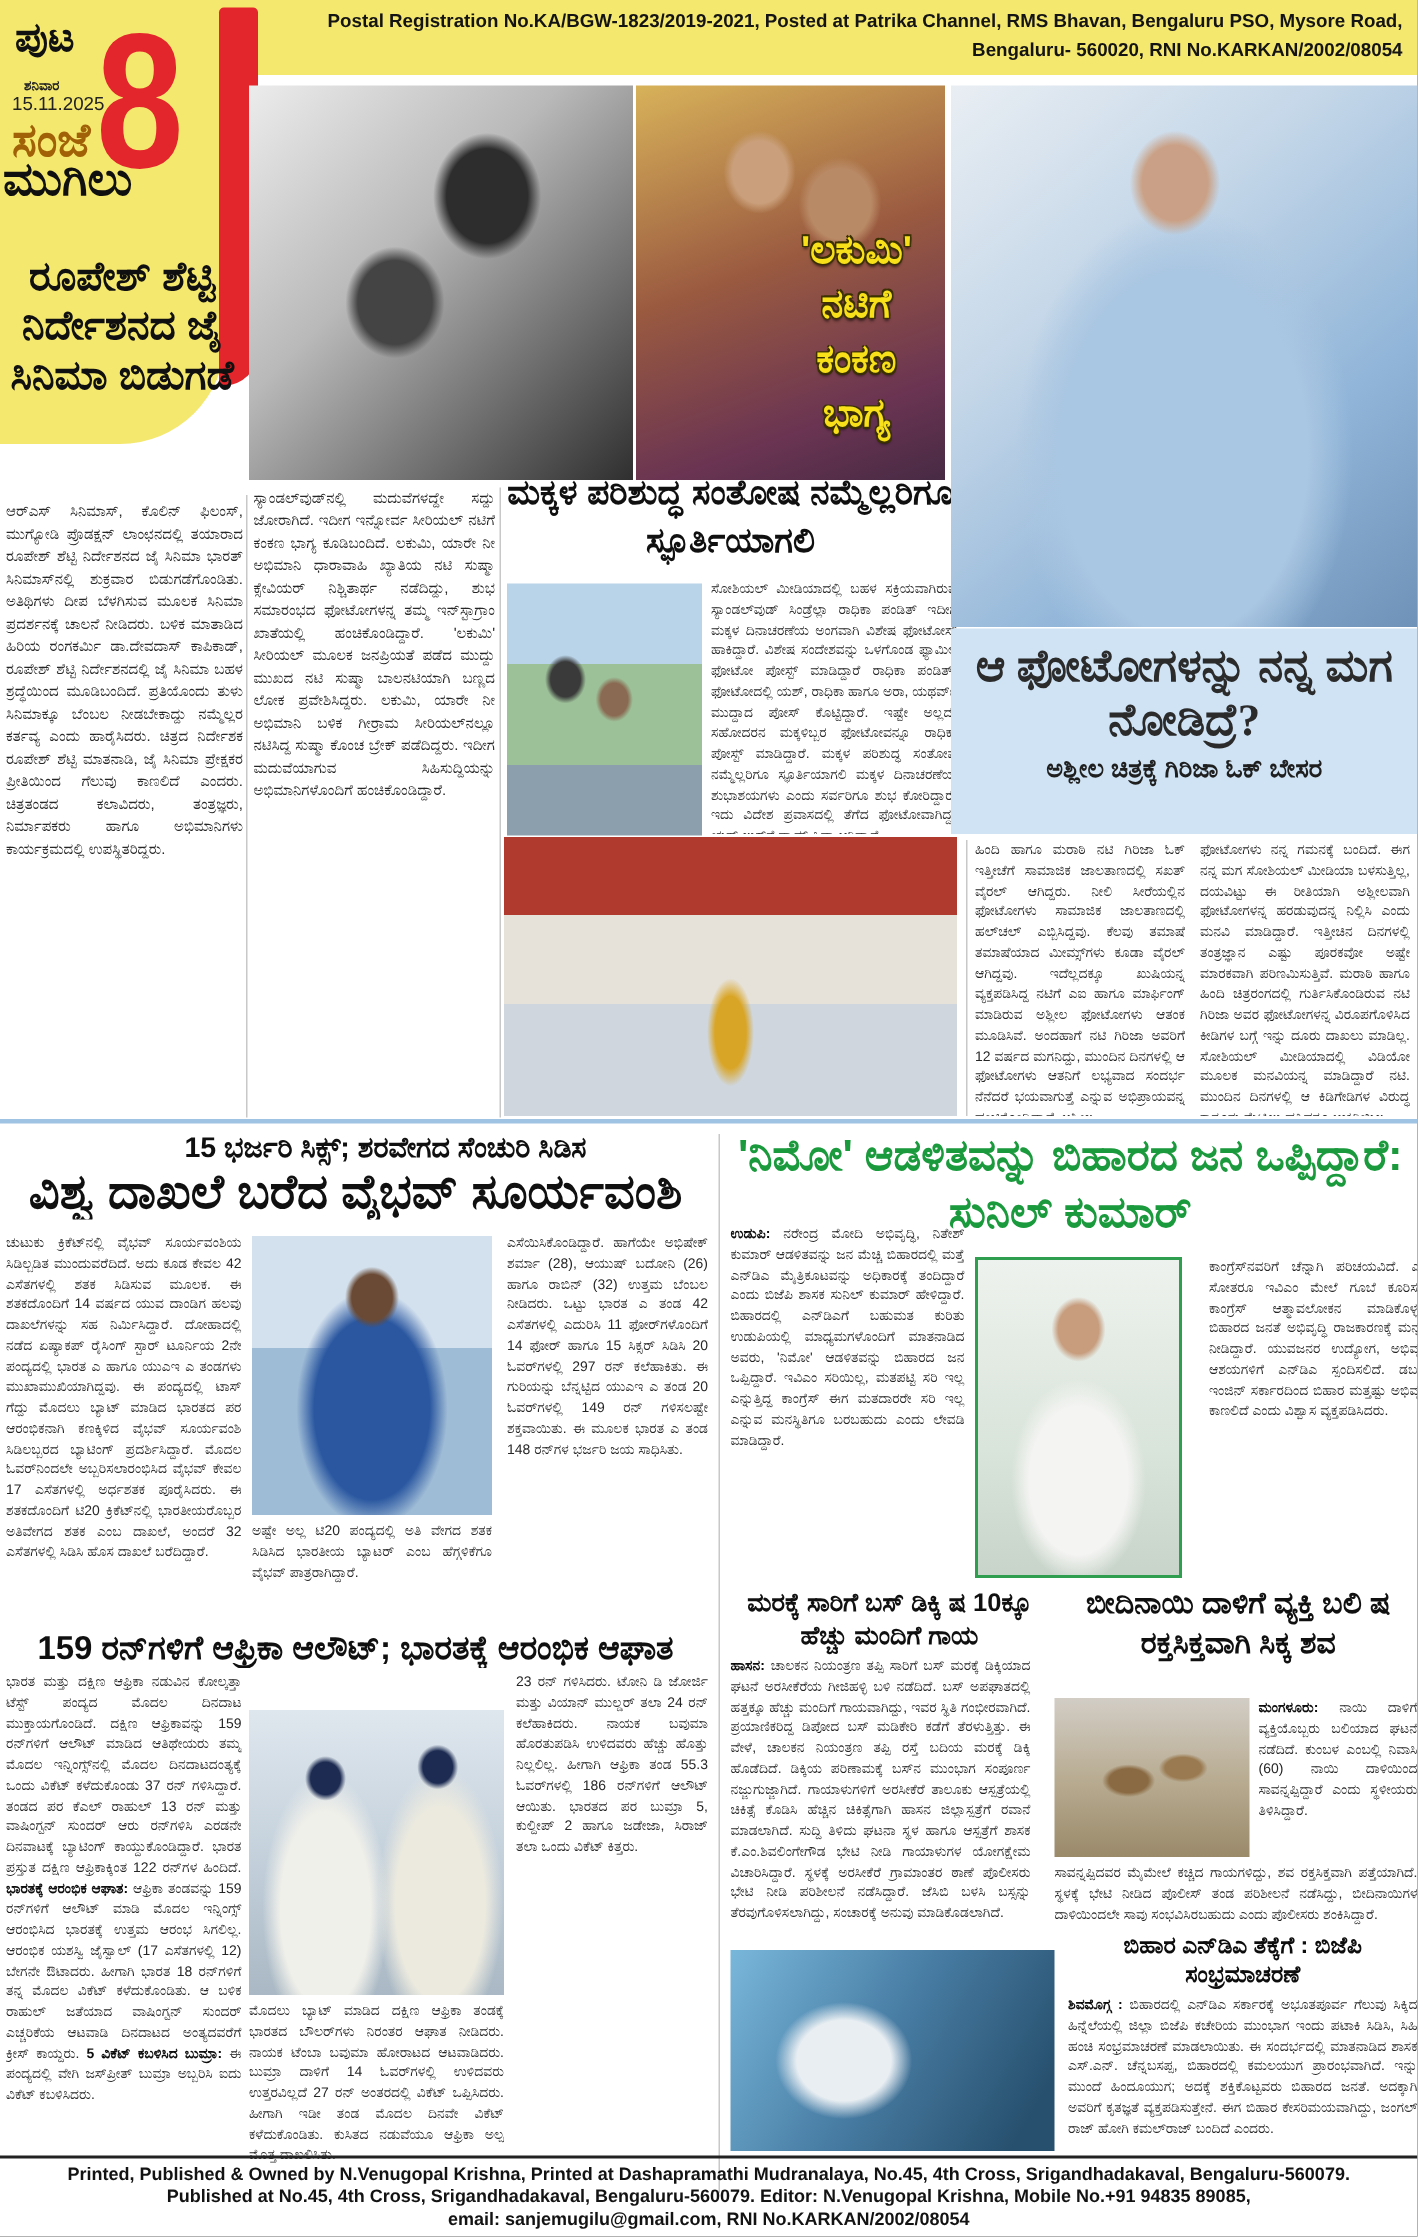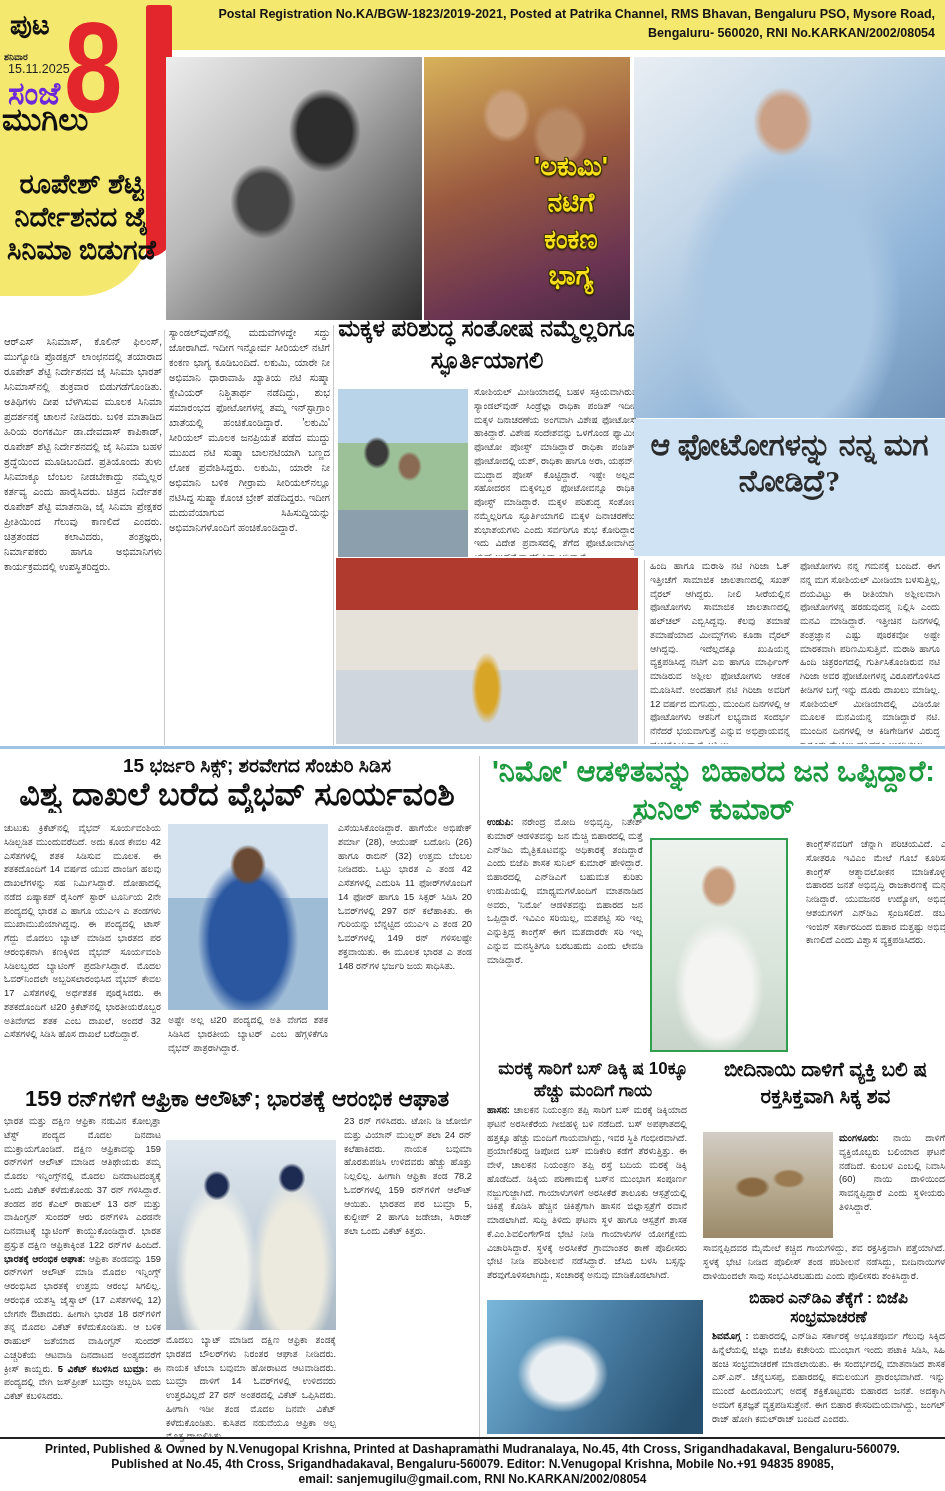--- a/index.html
+++ b/index.html
@@ -9,23 +9,23 @@
   
   .mast{left:0;top:0;width:945px;height:50px;background:#f5e86f;}
   .mast-text{left:205px;top:5px;width:730px;text-align:right;font-weight:bold;
              font-size:12.5px;line-height:1.55;color:#141414;}
   .pagebox{left:0;top:0;width:150px;height:296px;background:#f5e86f;border-bottom-right-radius:70px;text-decoration:underline;}
   .redstroke{left:146px;top:5px;width:26px;height:252px;background:#e3262b;
              border-radius:13px 13px 90px 13px;}
   .puta{left:10px;top:10px;font-size:27px;font-weight:bold;color:#111;}
   .bignum{left:64px;top:-18px;font-size:128px;font-weight:bold;color:#e3262b;line-height:1.35;
           transform:scaleX(.82);transform-origin:left;}
-  .day{left:4px;top:52px;font-size:9px;font-weight:bold;color:#222;}
+  .day{left:16px;top:52px;font-size:9px;font-weight:bold;color:#222;}
   .pdate{left:8px;top:62px;font-size:12.5px;color:#222;}
-  .brand1{left:8px;top:76px;font-size:31px;font-weight:bold;color:#6d28d9;}
+  .brand1{left:8px;top:76px;font-size:31px;font-weight:bold;color:#a16207;}
   .brand2{left:2px;top:102px;font-size:31px;font-weight:bold;color:#101010;}
   
   .hl{font-weight:bold;color:#101010;text-align:center;}
   .body-text{font-size:10px;line-height:1.5;text-align:justify;color:#262626;overflow:hidden;}
   .body-sm{font-size:9.3px;line-height:1.48;text-align:justify;color:#262626;overflow:hidden;}
   .runin{font-weight:bold;color:#0d0d0d;}
   .dateline{font-weight:bold;color:#0d0d0d;}
   .vrule{width:1px;background:#c8c8c8;}
   .bluerule{background:#9fc3e2;}
   
@@ -115,20 +115,21 @@
   <div class="abs vrule" style="left:333px;top:325px;height:420px;"></div>
 
   <div class="abs hl" style="left:336px;top:312px;width:302px;font-size:23px;line-height:1.4;">ಮಕ್ಕಳ ಪರಿಶುದ್ಧ ಸಂತೋಷ ನಮ್ಮೆಲ್ಲರಿಗೂ ಸ್ಫೂರ್ತಿಯಾಗಲಿ</div>
   <div class="abs photo ph-family" style="left:338px;top:389px;width:130px;height:168px;"></div>
   <div class="abs body-sm" style="left:474px;top:386px;width:164px;height:170px;">ಸೋಶಿಯಲ್ ಮೀಡಿಯಾದಲ್ಲಿ ಬಹಳ ಸಕ್ರಿಯವಾಗಿರುವ ಸ್ಯಾಂಡಲ್‌ವುಡ್ ಸಿಂಡ್ರೆಲ್ಲಾ ರಾಧಿಕಾ ಪಂಡಿತ್ ಇದೀಗ ಮಕ್ಕಳ ದಿನಾಚರಣೆಯ ಅಂಗವಾಗಿ ವಿಶೇಷ ಫೋಟೋಸ್ ಹಾಕಿದ್ದಾರೆ. ವಿಶೇಷ ಸಂದೇಶವನ್ನು ಒಳಗೊಂಡ ಫ್ಯಾಮಿಲಿ ಫೋಟೋ ಪೋಸ್ಟ್ ಮಾಡಿದ್ದಾರೆ ರಾಧಿಕಾ ಪಂಡಿತ್. ಫೋಟೋದಲ್ಲಿ ಯಶ್, ರಾಧಿಕಾ ಹಾಗೂ ಅರಾ, ಯಥರ್ವ್ ಮುದ್ದಾದ ಪೋಸ್ ಕೊಟ್ಟಿದ್ದಾರೆ. ಇಷ್ಟೇ ಅಲ್ಲದೇ ಸಹೋದರನ ಮಕ್ಕಳಿಬ್ಬರ ಫೋಟೋವನ್ನೂ ರಾಧಿಕಾ ಪೋಸ್ಟ್ ಮಾಡಿದ್ದಾರೆ. ಮಕ್ಕಳ ಪರಿಶುದ್ಧ ಸಂತೋಷ ನಮ್ಮೆಲ್ಲರಿಗೂ ಸ್ಫೂರ್ತಿಯಾಗಲಿ ಮಕ್ಕಳ ದಿನಾಚರಣೆಯ ಶುಭಾಶಯಗಳು ಎಂದು ಸರ್ವರಿಗೂ ಶುಭ ಕೋರಿದ್ದಾರೆ. ಇದು ವಿದೇಶ ಪ್ರವಾಸದಲ್ಲಿ ತೆಗೆದ ಫೋಟೋವಾಗಿದ್ದು ಯಶ್ ಲುಕ್‌ಗೆ ಫ್ಯಾನ್ಸ್ ಫಿದಾ ಆಗಿದ್ದಾರೆ.</div>
   <div class="abs photo ph-ceremony" style="left:336px;top:558px;width:302px;height:186px;"></div>
 
   <div class="abs photo ph-actress" style="left:634px;top:57px;width:311px;height:361px;"></div>
   <div class="abs bluebox" style="left:634px;top:419px;width:311px;height:137px;">
     <div class="hl girija-hl" style="padding-top:8px;font-family:Liberation Serif, serif;">ಆ ಫೋಟೋಗಳನ್ನು ನನ್ನ ಮಗ ನೋಡಿದ್ರೆ?</div>
+    <div class="girija-sub" style="margin-top:4px;">ಅಶ್ಲೀಲ ಚಿತ್ರಕ್ಕೆ ಗಿರಿಜಾ ಓಕ್ ಬೇಸರ</div>
   </div>
   <div class="abs body-sm" style="left:650px;top:560px;width:140px;height:184px;">ಹಿಂದಿ ಹಾಗೂ ಮರಾಠಿ ನಟಿ ಗಿರಿಜಾ ಓಕ್ ಇತ್ತೀಚೆಗೆ ಸಾಮಾಜಿಕ ಜಾಲತಾಣದಲ್ಲಿ ಸಖತ್ ವೈರಲ್ ಆಗಿದ್ದರು. ನೀಲಿ ಸೀರೆಯಲ್ಲಿನ ಫೋಟೋಗಳು ಸಾಮಾಜಿಕ ಜಾಲತಾಣದಲ್ಲಿ ಹಲ್‌ಚಲ್ ಎಬ್ಬಿಸಿದ್ದವು. ಕೆಲವು ತಮಾಷೆ ತಮಾಷೆಯಾದ ಮೀಮ್ಸ್‌ಗಳು ಕೂಡಾ ವೈರಲ್ ಆಗಿದ್ದವು. ಇದೆಲ್ಲದಕ್ಕೂ ಖುಷಿಯನ್ನ ವ್ಯಕ್ತಪಡಿಸಿದ್ದ ನಟಿಗೆ ಎಐ ಹಾಗೂ ಮಾರ್ಫಿಂಗ್ ಮಾಡಿರುವ ಅಶ್ಲೀಲ ಫೋಟೋಗಳು ಆತಂಕ ಮೂಡಿಸಿವೆ. ಅಂದಹಾಗೆ ನಟಿ ಗಿರಿಜಾ ಅವರಿಗೆ 12 ವರ್ಷದ ಮಗನಿದ್ದು, ಮುಂದಿನ ದಿನಗಳಲ್ಲಿ ಆ ಫೋಟೋಗಳು ಆತನಿಗೆ ಲಭ್ಯವಾದ ಸಂದರ್ಭ ನೆನೆದರೆ ಭಯವಾಗುತ್ತೆ ಎನ್ನುವ ಅಭಿಪ್ರಾಯವನ್ನ ಹಂಚಿಕೊಂಡಿದ್ದಾರೆ. ಅಶ್ಲೀಲ</div>
   <div class="abs body-sm" style="left:800px;top:560px;width:140px;height:184px;">ಫೋಟೋಗಳು ನನ್ನ ಗಮನಕ್ಕೆ ಬಂದಿದೆ. ಈಗ ನನ್ನ ಮಗ ಸೋಶಿಯಲ್ ಮೀಡಿಯಾ ಬಳಸುತ್ತಿಲ್ಲ, ದಯವಿಟ್ಟು ಈ ರೀತಿಯಾಗಿ ಅಶ್ಲೀಲವಾಗಿ ಫೋಟೋಗಳನ್ನ ಹರಡುವುದನ್ನ ನಿಲ್ಲಿಸಿ ಎಂದು ಮನವಿ ಮಾಡಿದ್ದಾರೆ. ಇತ್ತೀಚಿನ ದಿನಗಳಲ್ಲಿ ತಂತ್ರಜ್ಞಾನ ಎಷ್ಟು ಪೂರಕವೋ ಅಷ್ಟೇ ಮಾರಕವಾಗಿ ಪರಿಣಮಿಸುತ್ತಿವೆ. ಮರಾಠಿ ಹಾಗೂ ಹಿಂದಿ ಚಿತ್ರರಂಗದಲ್ಲಿ ಗುರ್ತಿಸಿಕೊಂಡಿರುವ ನಟಿ ಗಿರಿಜಾ ಅವರ ಫೋಟೋಗಳನ್ನ ವಿರೂಪಗೊಳಿಸಿದ ಕೀಡಿಗಳ ಬಗ್ಗೆ ಇನ್ನು ದೂರು ದಾಖಲು ಮಾಡಿಲ್ಲ. ಸೋಶಿಯಲ್ ಮೀಡಿಯಾದಲ್ಲಿ ವಿಡಿಯೋ ಮೂಲಕ ಮನವಿಯನ್ನ ಮಾಡಿದ್ದಾರೆ ನಟಿ. ಮುಂದಿನ ದಿನಗಳಲ್ಲಿ ಆ ಕಿಡಿಗೇಡಿಗಳ ವಿರುದ್ಧ ಕಾನೂನು ಮೆಟ್ಟಿಲು ಹತ್ತಿದರೂ ಅಚ್ಚರಿಯಿಲ್ಲ.</div>
   <div class="abs vrule" style="left:644px;top:560px;height:184px;"></div>
 
   <div class="abs bluerule" style="left:0;top:746px;width:945px;height:3px;"></div>
 
   <div class="abs hl" style="left:0;top:755px;width:474px;font-size:19px;margin-left:20px;">15 ಭರ್ಜರಿ ಸಿಕ್ಸ್; ಶರವೇಗದ ಸೆಂಚುರಿ ಸಿಡಿಸ</div>
   <div class="abs hl" style="left:0;top:776px;width:474px;font-size:32px;white-space:nowrap;overflow:hidden;">ವಿಶ್ವ ದಾಖಲೆ ಬರೆದ ವೈಭವ್ ಸೂರ್ಯವಂಶಿ</div>
   <div class="abs body-sm" style="left:4px;top:822px;width:157px;height:256px;">ಚುಟುಕು ಕ್ರಿಕೆಟ್‌ನಲ್ಲಿ ವೈಭವ್ ಸೂರ್ಯವಂಶಿಯ ಸಿಡಿಲ್ಬಡಿತ ಮುಂದುವರೆದಿದೆ. ಅದು ಕೂಡ ಕೇವಲ 42 ಎಸೆತಗಳಲ್ಲಿ ಶತಕ ಸಿಡಿಸುವ ಮೂಲಕ. ಈ ಶತಕದೊಂದಿಗೆ 14 ವರ್ಷದ ಯುವ ದಾಂಡಿಗ ಹಲವು ದಾಖಲೆಗಳನ್ನು ಸಹ ನಿರ್ಮಿಸಿದ್ದಾರೆ. ದೋಹಾದಲ್ಲಿ ನಡೆದ ಏಷ್ಯಾಕಪ್ ರೈಸಿಂಗ್ ಸ್ಟಾರ್ ಟೂರ್ನಿಯ 2ನೇ ಪಂದ್ಯದಲ್ಲಿ ಭಾರತ ಎ ಹಾಗೂ ಯುಎಇ ಎ ತಂಡಗಳು ಮುಖಾಮುಖಿಯಾಗಿದ್ದವು. ಈ ಪಂದ್ಯದಲ್ಲಿ ಟಾಸ್ ಗೆದ್ದು ಮೊದಲು ಬ್ಯಾಟ್ ಮಾಡಿದ ಭಾರತದ ಪರ ಆರಂಭಿಕನಾಗಿ ಕಣಕ್ಕಿಳಿದ ವೈಭವ್ ಸೂರ್ಯವಂಶಿ ಸಿಡಿಲಬ್ಬರದ ಬ್ಯಾಟಿಂಗ್ ಪ್ರದರ್ಶಿಸಿದ್ದಾರೆ. ಮೊದಲ ಓವರ್‌ನಿಂದಲೇ ಅಬ್ಬರಿಸಲಾರಂಭಿಸಿದ ವೈಭವ್ ಕೇವಲ 17 ಎಸೆತಗಳಲ್ಲಿ ಅರ್ಧಶತಕ ಪೂರೈಸಿದರು. ಈ ಶತಕದೊಂದಿಗೆ ಟಿ20 ಕ್ರಿಕೆಟ್‌ನಲ್ಲಿ ಭಾರತೀಯರೊಬ್ಬರ ಅತಿವೇಗದ ಶತಕ ಎಂಬ ದಾಖಲೆ, ಅಂದರೆ 32 ಎಸೆತಗಳಲ್ಲಿ ಸಿಡಿಸಿ ಹೊಸ ದಾಖಲೆ ಬರೆದಿದ್ದಾರೆ.</div>
@@ -139,21 +140,21 @@
   <div class="abs hl" style="left:0;top:1086px;width:474px;font-size:22px;white-space:nowrap;overflow:hidden;">159 ರನ್‌ಗಳಿಗೆ ಆಫ್ರಿಕಾ ಆಲೌಟ್; ಭಾರತಕ್ಕೆ ಆರಂಭಿಕ ಆಘಾತ</div>
   <div class="abs body-sm" style="left:4px;top:1115px;width:157px;height:347px;">
     <span>ಭಾರತ ಮತ್ತು ದಕ್ಷಿಣ ಆಫ್ರಿಕಾ ನಡುವಿನ ಕೋಲ್ಕತ್ತಾ ಟೆಸ್ಟ್ ಪಂದ್ಯದ ಮೊದಲ ದಿನದಾಟ ಮುಕ್ತಾಯಗೊಂಡಿದೆ. ದಕ್ಷಿಣ ಆಫ್ರಿಕಾವನ್ನು 159 ರನ್‌ಗಳಿಗೆ ಆಲೌಟ್ ಮಾಡಿದ ಆತಿಥೇಯರು ತಮ್ಮ ಮೊದಲ ಇನ್ನಿಂಗ್ಸ್‌ನಲ್ಲಿ ಮೊದಲ ದಿನದಾಟದಂತ್ಯಕ್ಕೆ ಒಂದು ವಿಕೆಟ್ ಕಳೆದುಕೊಂಡು 37 ರನ್ ಗಳಿಸಿದ್ದಾರೆ. ತಂಡದ ಪರ ಕೆಎಲ್ ರಾಹುಲ್ 13 ರನ್ ಮತ್ತು ವಾಷಿಂಗ್ಟನ್ ಸುಂದರ್ ಆರು ರನ್‌ಗಳಿಸಿ ಎರಡನೇ ದಿನವಾಟಕ್ಕೆ ಬ್ಯಾಟಿಂಗ್ ಕಾಯ್ದುಕೊಂಡಿದ್ದಾರೆ. ಭಾರತ ಪ್ರಸ್ತುತ ದಕ್ಷಿಣ ಆಫ್ರಿಕಾಕ್ಕಿಂತ 122 ರನ್‌ಗಳ ಹಿಂದಿದೆ.</span>
     <span class="runin">ಭಾರತಕ್ಕೆ ಆರಂಭಿಕ ಆಘಾತ:</span>
     <span> ಆಫ್ರಿಕಾ ತಂಡವನ್ನು 159 ರನ್‌ಗಳಿಗೆ ಆಲೌಟ್ ಮಾಡಿ ಮೊದಲ ಇನ್ನಿಂಗ್ಸ್ ಆರಂಭಿಸಿದ ಭಾರತಕ್ಕೆ ಉತ್ತಮ ಆರಂಭ ಸಿಗಲಿಲ್ಲ. ಆರಂಭಿಕ ಯಶಸ್ವಿ ಜೈಸ್ವಾಲ್ (17 ಎಸೆತಗಳಲ್ಲಿ 12) ಬೇಗನೇ ಔಟಾದರು. ಹೀಗಾಗಿ ಭಾರತ 18 ರನ್‌ಗಳಿಗೆ ತನ್ನ ಮೊದಲ ವಿಕೆಟ್ ಕಳೆದುಕೊಂಡಿತು. ಆ ಬಳಿಕ ರಾಹುಲ್ ಜತೆಯಾದ ವಾಷಿಂಗ್ಟನ್ ಸುಂದರ್ ಎಚ್ಚರಿಕೆಯ ಆಟವಾಡಿ ದಿನದಾಟದ ಅಂತ್ಯದವರೆಗೆ ಕ್ರೀಸ್ ಕಾಯ್ದರು.</span>
     <span class="runin">5 ವಿಕೆಟ್ ಕಬಳಿಸಿದ ಬುಮ್ರಾ:</span>
     <span> ಈ ಪಂದ್ಯದಲ್ಲಿ ವೇಗಿ ಜಸ್‌ಪ್ರೀತ್ ಬುಮ್ರಾ ಅಬ್ಬರಿಸಿ ಐದು ವಿಕೆಟ್ ಕಬಳಿಸಿದರು.</span>
   </div>
   <div class="abs photo ph-test" style="left:166px;top:1140px;width:170px;height:190px;"></div>
   <div class="abs body-sm" style="left:166px;top:1334px;width:170px;height:128px;">ಮೊದಲು ಬ್ಯಾಟ್ ಮಾಡಿದ ದಕ್ಷಿಣ ಆಫ್ರಿಕಾ ತಂಡಕ್ಕೆ ಭಾರತದ ಬೌಲರ್‌ಗಳು ನಿರಂತರ ಆಘಾತ ನೀಡಿದರು. ನಾಯಕ ಟೆಂಬಾ ಬವುಮಾ ಹೋರಾಟದ ಆಟವಾಡಿದರು. ಬುಮ್ರಾ ದಾಳಿಗೆ 14 ಓವರ್‌ಗಳಲ್ಲಿ ಉಳಿದವರು ಉತ್ತರವಿಲ್ಲದೆ 27 ರನ್ ಅಂತರದಲ್ಲಿ ವಿಕೆಟ್ ಒಪ್ಪಿಸಿದರು. ಹೀಗಾಗಿ ಇಡೀ ತಂಡ ಮೊದಲ ದಿನವೇ ವಿಕೆಟ್ ಕಳೆದುಕೊಂಡಿತು. ಕುಸಿತದ ನಡುವೆಯೂ ಆಫ್ರಿಕಾ ಅಲ್ಪ ಮೊತ್ತ ದಾಖಲಿಸಿತು.</div>
-  <div class="abs body-sm" style="left:344px;top:1115px;width:128px;height:347px;">23 ರನ್ ಗಳಿಸಿದರು. ಟೋನಿ ಡಿ ಜೋರ್ಜಿ ಮತ್ತು ವಿಯಾನ್ ಮುಲ್ಡರ್ ತಲಾ 24 ರನ್ ಕಲೆಹಾಕಿದರು. ನಾಯಕ ಬವುಮಾ ಹೊರತುಪಡಿಸಿ ಉಳಿದವರು ಹೆಚ್ಚು ಹೊತ್ತು ನಿಲ್ಲಲಿಲ್ಲ. ಹೀಗಾಗಿ ಆಫ್ರಿಕಾ ತಂಡ 78.2 ಓವರ್‌ಗಳಲ್ಲಿ 159 ರನ್‌ಗಳಿಗೆ ಆಲೌಟ್ ಆಯಿತು. ಭಾರತದ ಪರ ಬುಮ್ರಾ 5, ಕುಲ್ದೀಪ್ 2 ಹಾಗೂ ಜಡೇಜಾ, ಸಿರಾಜ್ ತಲಾ ಒಂದು ವಿಕೆಟ್ ಕಿತ್ತರು.</div>
+  <div class="abs body-sm" style="left:344px;top:1115px;width:128px;height:347px;">23 ರನ್ ಗಳಿಸಿದರು. ಟೋನಿ ಡಿ ಜೋರ್ಜಿ ಮತ್ತು ವಿಯಾನ್ ಮುಲ್ಡರ್ ತಲಾ 24 ರನ್ ಕಲೆಹಾಕಿದರು. ನಾಯಕ ಬವುಮಾ ಹೊರತುಪಡಿಸಿ ಉಳಿದವರು ಹೆಚ್ಚು ಹೊತ್ತು ನಿಲ್ಲಲಿಲ್ಲ. ಹೀಗಾಗಿ ಆಫ್ರಿಕಾ ತಂಡ 55.3 ಓವರ್‌ಗಳಲ್ಲಿ 186 ರನ್‌ಗಳಿಗೆ ಆಲೌಟ್ ಆಯಿತು. ಭಾರತದ ಪರ ಬುಮ್ರಾ 5, ಕುಲ್ದೀಪ್ 2 ಹಾಗೂ ಜಡೇಜಾ, ಸಿರಾಜ್ ತಲಾ ಒಂದು ವಿಕೆಟ್ ಕಿತ್ತರು.</div>
   <div class="abs vrule" style="left:479px;top:756px;height:706px;"></div>
 
   <div class="abs hl green-hl" style="left:482px;top:753px;width:463px;">'ನಿಮೋ' ಆಡಳಿತವನ್ನು ಬಿಹಾರದ ಜನ ಒಪ್ಪಿದ್ದಾರೆ: ಸುನಿಲ್ ಕುಮಾರ್</div>
   <div class="abs body-sm" style="left:487px;top:816px;width:156px;height:214px;">
     <span class="dateline">ಉಡುಪಿ:</span><span> ನರೇಂದ್ರ ಮೋದಿ ಅಭಿವೃದ್ಧಿ, ನಿತೇಶ್ ಕುಮಾರ್ ಆಡಳಿತವನ್ನು ಜನ ಮೆಚ್ಚಿ ಬಿಹಾರದಲ್ಲಿ ಮತ್ತೆ ಎನ್‌ಡಿಎ ಮೈತ್ರಿಕೂಟವನ್ನು ಅಧಿಕಾರಕ್ಕೆ ತಂದಿದ್ದಾರೆ ಎಂದು ಬಿಜೆಪಿ ಶಾಸಕ ಸುನಿಲ್ ಕುಮಾರ್ ಹೇಳಿದ್ದಾರೆ. ಬಿಹಾರದಲ್ಲಿ ಎನ್‌ಡಿಎಗೆ ಬಹುಮತ ಕುರಿತು ಉಡುಪಿಯಲ್ಲಿ ಮಾಧ್ಯಮಗಳೊಂದಿಗೆ ಮಾತನಾಡಿದ ಅವರು, 'ನಿಮೋ' ಆಡಳಿತವನ್ನು ಬಿಹಾರದ ಜನ ಒಪ್ಪಿದ್ದಾರೆ. ಇವಿಎಂ ಸರಿಯಿಲ್ಲ, ಮತಪಟ್ಟಿ ಸರಿ ಇಲ್ಲ ಎನ್ನುತ್ತಿದ್ದ ಕಾಂಗ್ರೆಸ್ ಈಗ ಮತದಾರರೇ ಸರಿ ಇಲ್ಲ ಎನ್ನುವ ಮನಸ್ಥಿತಿಗೂ ಬರಬಹುದು ಎಂದು ಲೇವಡಿ ಮಾಡಿದ್ದಾರೆ.</span>
   </div>
   <div class="abs photo ph-sunil" style="left:650px;top:838px;width:134px;height:210px;"></div>
   <div class="abs body-sm" style="left:794px;top:838px;width:148px;height:214px;margin-left:12px;">ಕಾಂಗ್ರೆಸ್‌ನವರಿಗೆ ಚೆನ್ನಾಗಿ ಪರಿಚಯವಿದೆ. ಎಲ್ಲಿ ಸೋತರೂ ಇವಿಎಂ ಮೇಲೆ ಗೂಬೆ ಕೂರಿಸುವ ಕಾಂಗ್ರೆಸ್ ಆತ್ಮಾವಲೋಕನ ಮಾಡಿಕೊಳ್ಳಲಿ. ಬಿಹಾರದ ಜನತೆ ಅಭಿವೃದ್ಧಿ ರಾಜಕಾರಣಕ್ಕೆ ಮನ್ನಣೆ ನೀಡಿದ್ದಾರೆ. ಯುವಜನರ ಉದ್ಯೋಗ, ಅಭಿವೃದ್ಧಿ ಆಶಯಗಳಿಗೆ ಎನ್‌ಡಿಎ ಸ್ಪಂದಿಸಲಿದೆ. ಡಬಲ್ ಇಂಜಿನ್ ಸರ್ಕಾರದಿಂದ ಬಿಹಾರ ಮತ್ತಷ್ಟು ಅಭಿವೃದ್ಧಿ ಕಾಣಲಿದೆ ಎಂದು ವಿಶ್ವಾಸ ವ್ಯಕ್ತಪಡಿಸಿದರು.</div>
 
   <div class="abs hl" style="left:487px;top:1058px;width:212px;font-size:17px;line-height:1.3;">ಮರಕ್ಕೆ ಸಾರಿಗೆ ಬಸ್ ಡಿಕ್ಕಿ ಷ 10ಕ್ಕೂ ಹೆಚ್ಚು ಮಂದಿಗೆ ಗಾಯ</div>

